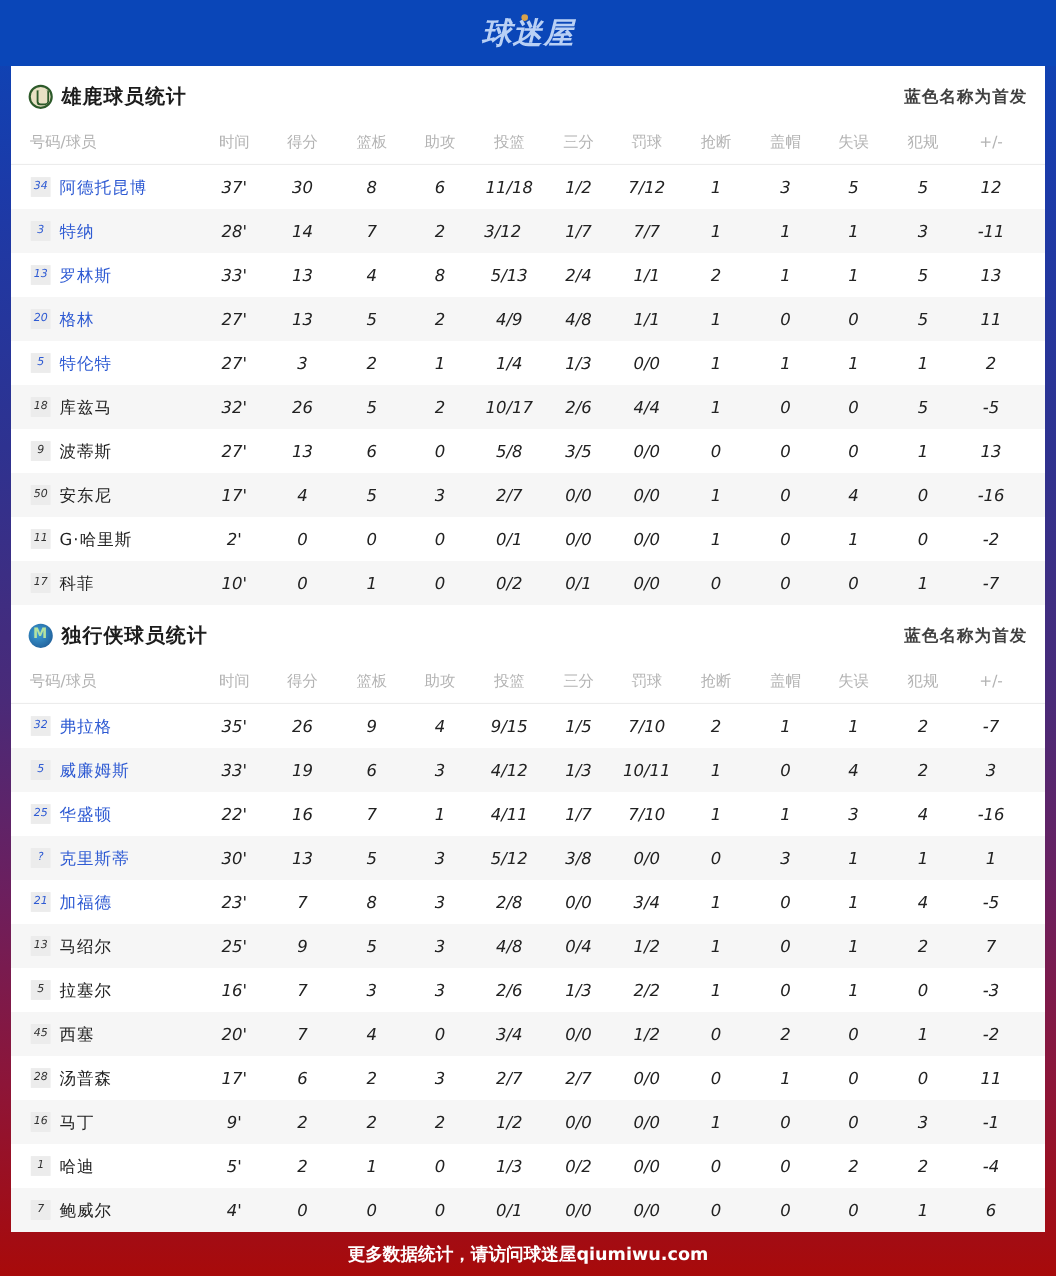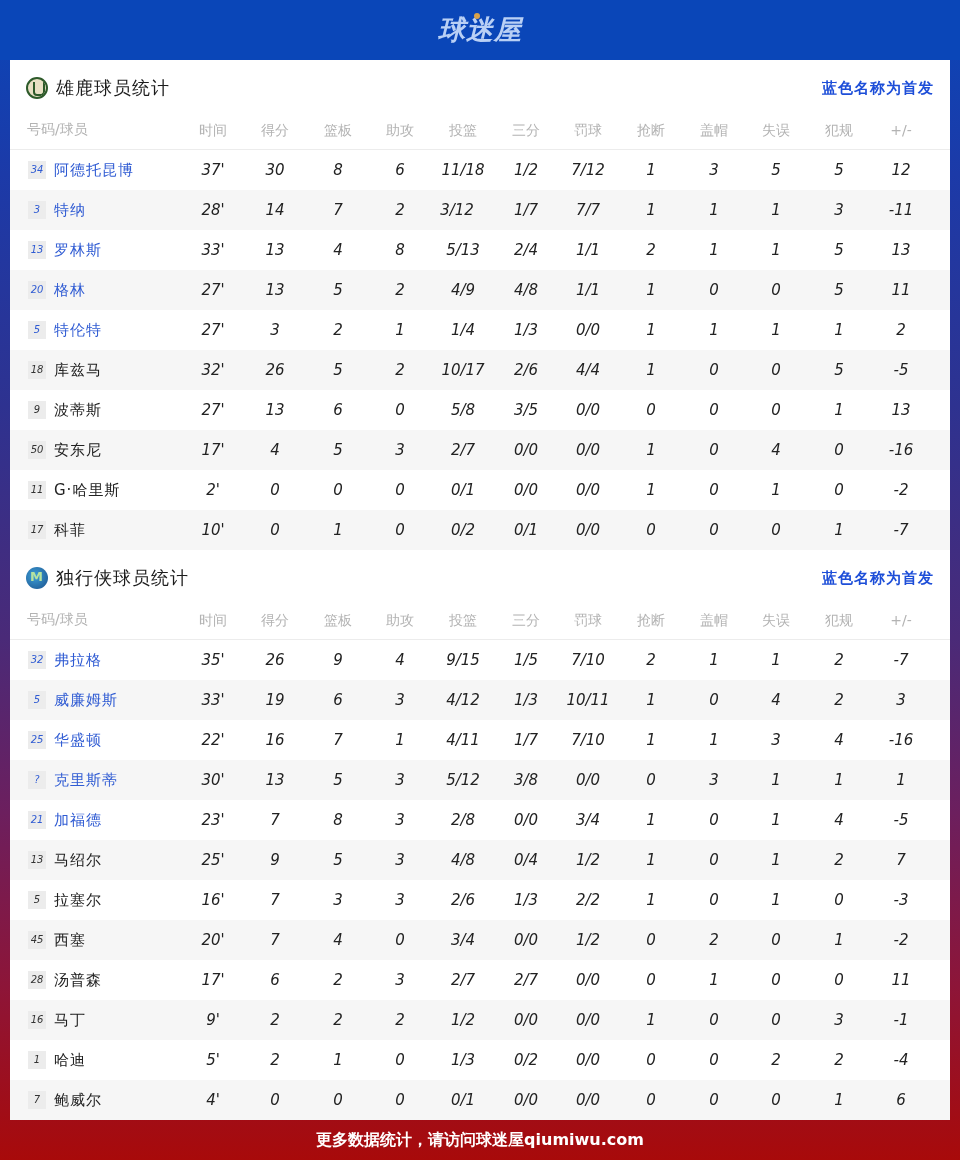--- a/index.html
+++ b/index.html
@@ -41,22 +41,22 @@
   .team-logo.bucks { background: #e8e0c4; border: 2px solid #2d5a2a; }
   .team-logo.bucks::after {
     content: ""; position: absolute; left: 5px; top: 3px; width: 8px; height: 12px;
     border: 2px solid #2d5a2a; border-top: none; border-radius: 0 0 4px 4px;
   }
   .team-logo.mavs { background: radial-gradient(circle at 40% 40%, #3da0d8, #1a4f8a); }
   .team-logo.mavs::after {
     content: "M"; position: absolute; left: 4px; top: 2px; font-size: 13px; font-weight: bold;
     color: #b5e3a0; font-family: "DejaVu Sans", sans-serif;
   }
-  .title-text { font-size: 18px; color: #1c1c1c; font-weight: normal; letter-spacing: 1px; }
-  .starter-note { font-size: 15px; color: #1d4ed8; font-weight: bold; letter-spacing: 1px; }
+  .title-text { font-size: 18px; color: #1c1c1c; font-weight: bold; letter-spacing: 1px; }
+  .starter-note { font-size: 15px; color: #404040; font-weight: bold; letter-spacing: 1px; }
   .header-row {
     position: absolute; left: 0; width: 940px; height: 40px;
     border-bottom: 1px solid #ececec;
     font-size: 14px; color: #b3b3b3;
   }
   .row {
     position: absolute; left: 0; width: 940px; height: 40px;
     font-size: 15px; color: #222;
     font-family: "DejaVu Sans", sans-serif; font-style: italic;
   }

